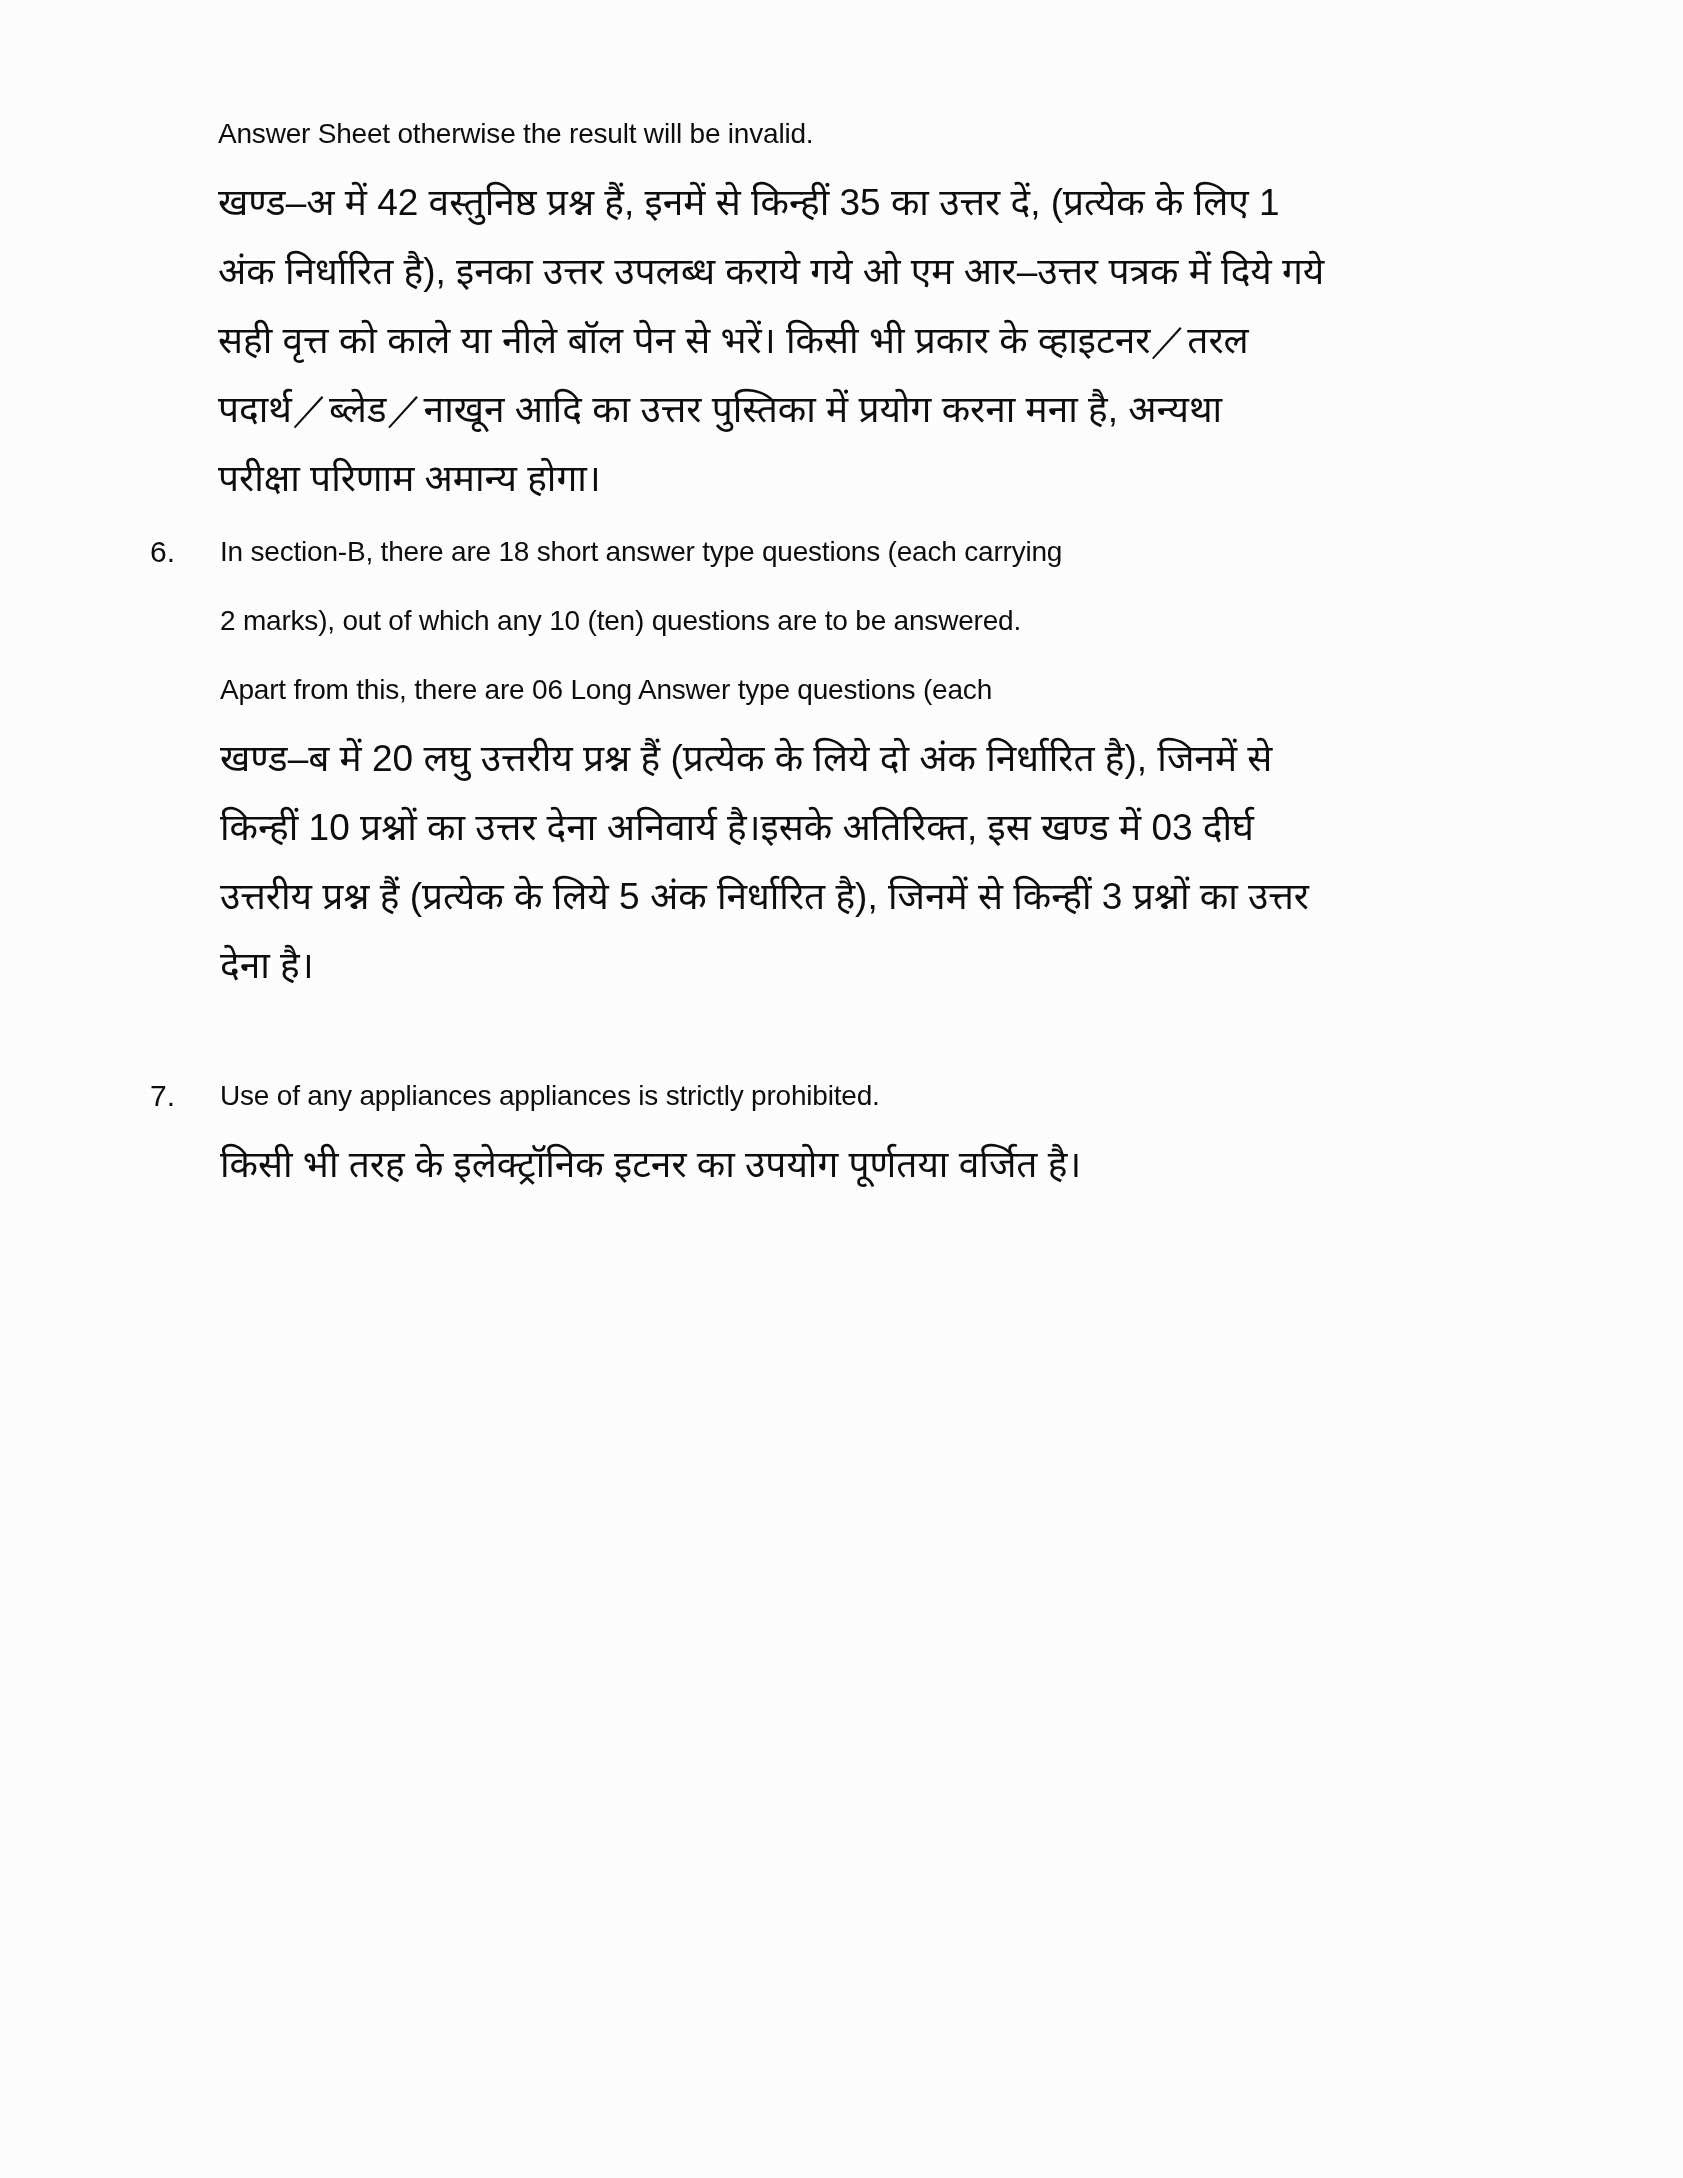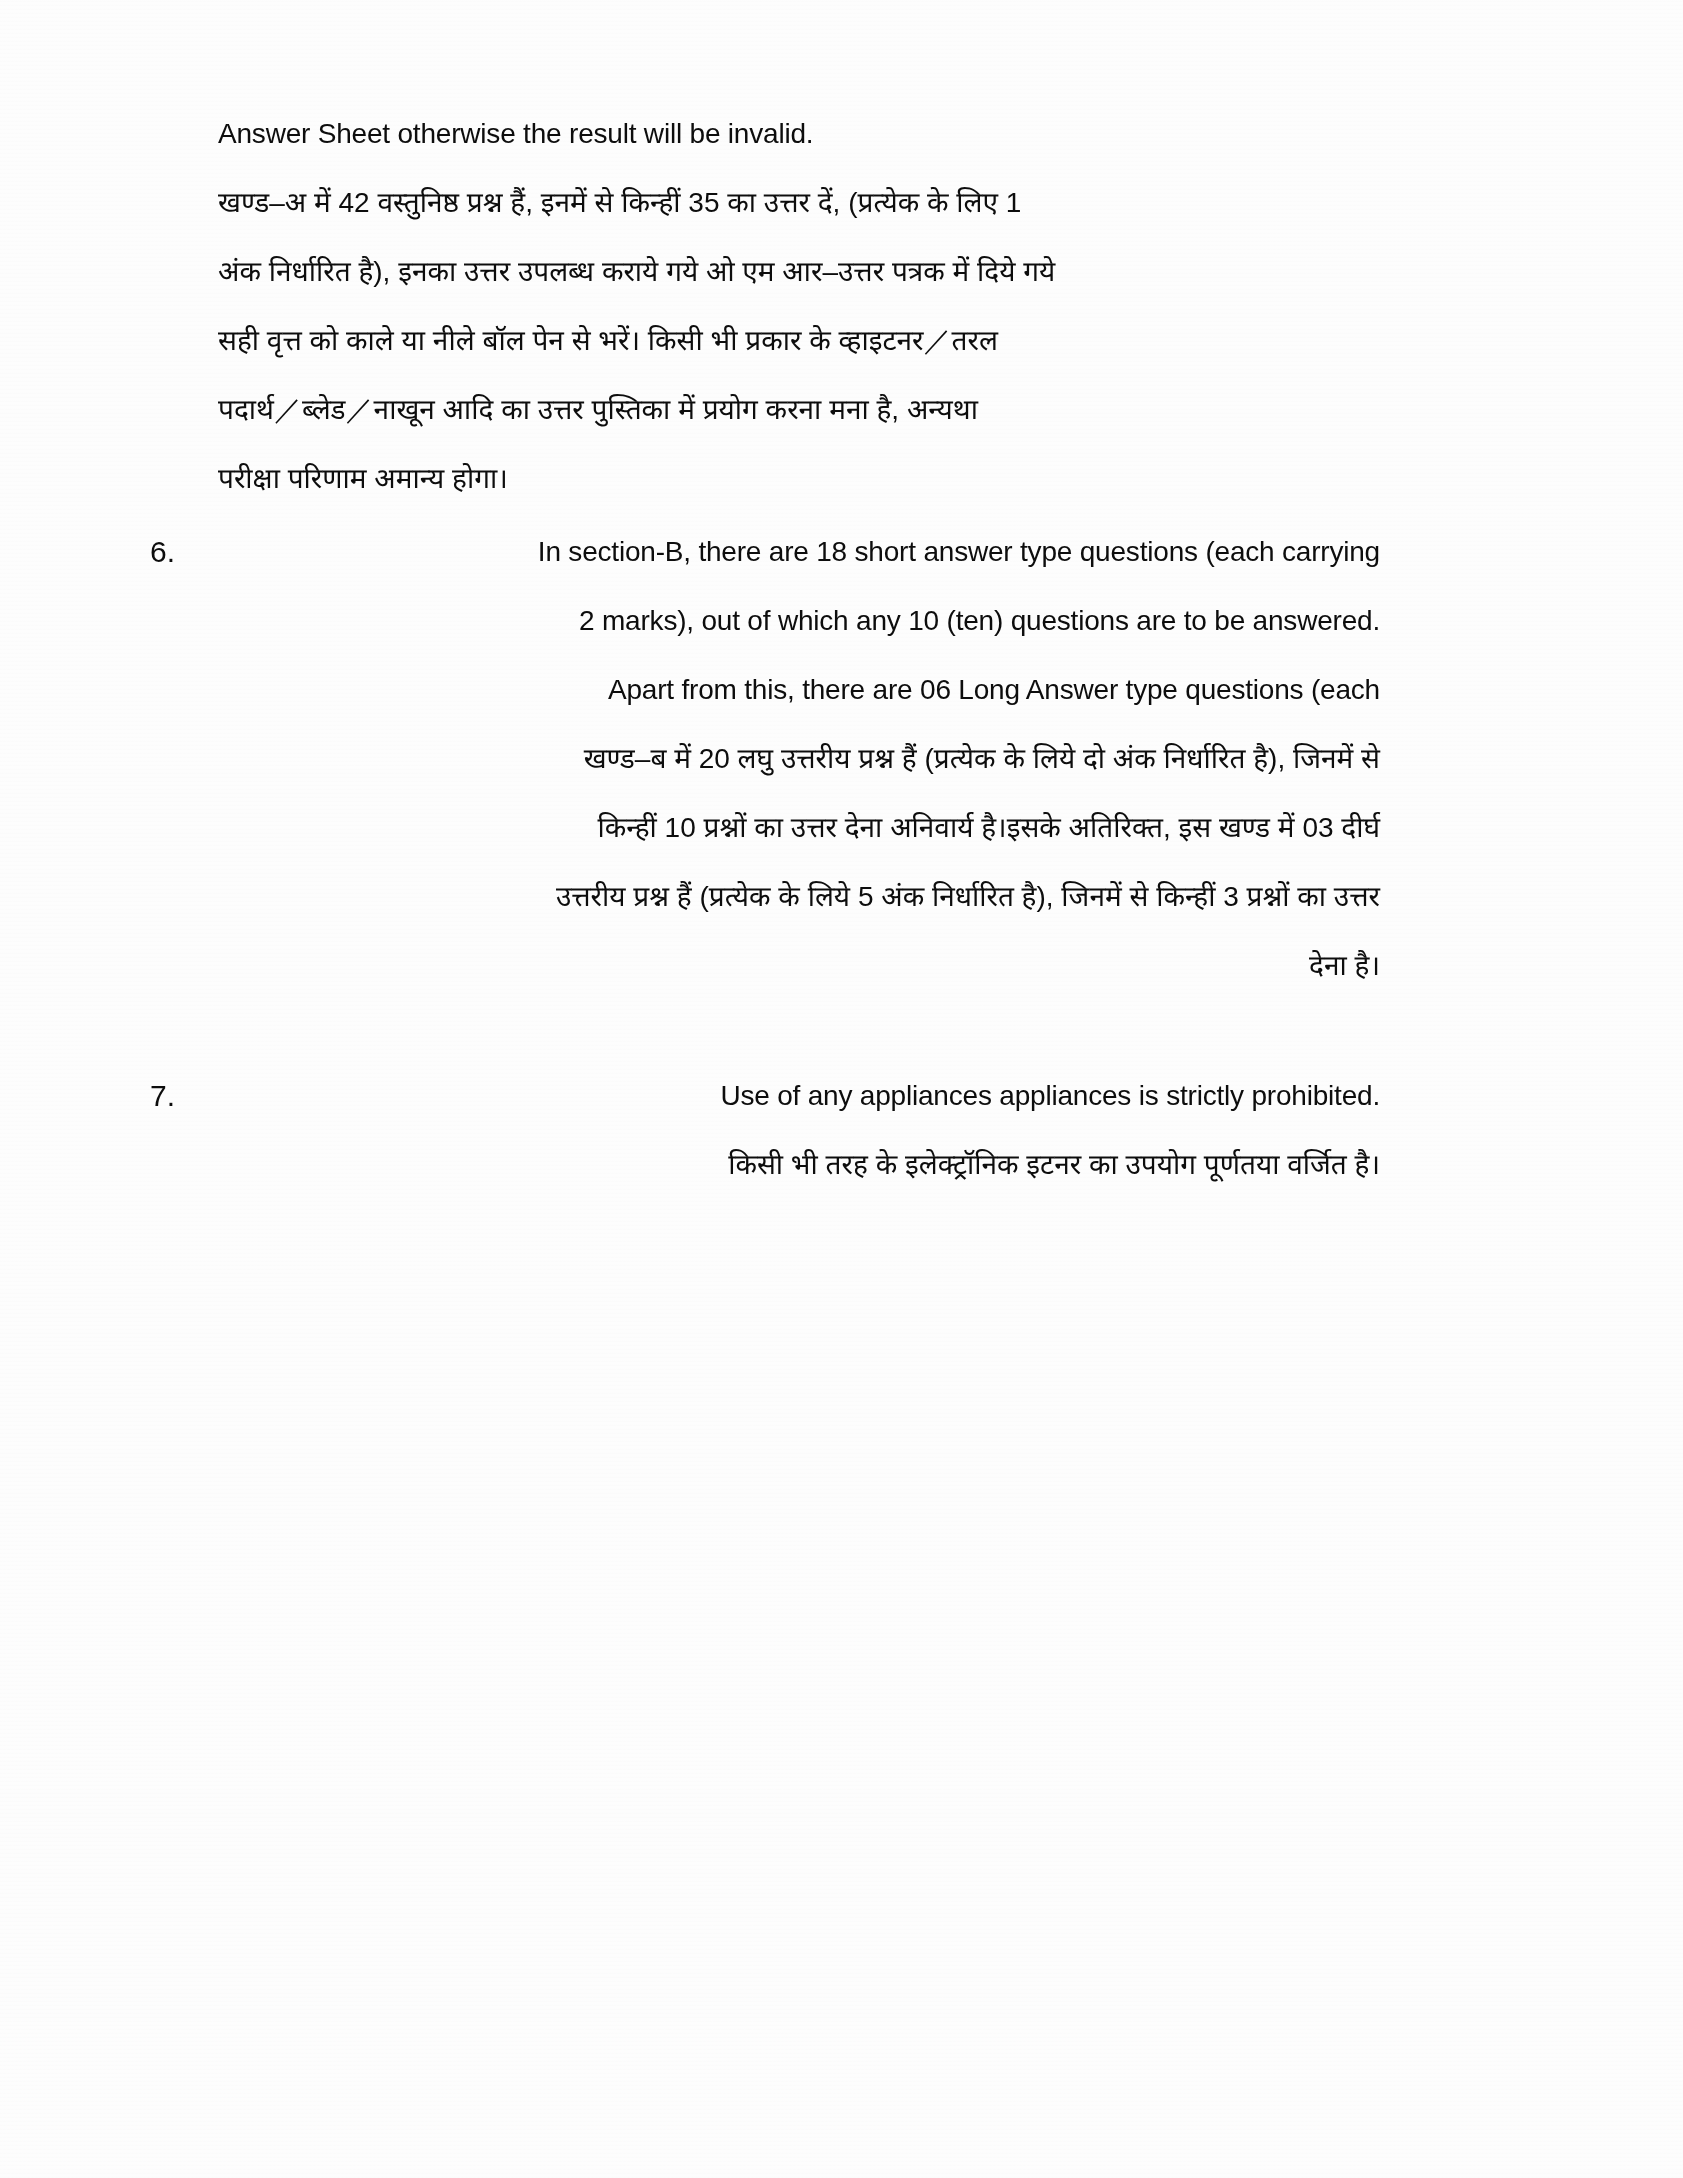--- a/index.html
+++ b/index.html
@@ -44,21 +44,21 @@
     font-family: "Liberation Sans", "DejaVu Sans", sans-serif;
     font-size: 28px;
     line-height: 69px;
     letter-spacing: -0.2px;
     color: #0d0d0d;
     white-space: nowrap;
   }
 
   .hi-line {
     font-family: "Liberation Sans", "DejaVu Sans", sans-serif;
-    font-size: 28px;
+    font-size: 37px;
     line-height: 69px;
     letter-spacing: 0px;
     color: #0d0d0d;
     white-space: nowrap;
   }
 
   .numbered {
     position: absolute;
     left: 0;
     width: 1683px;
@@ -66,23 +66,22 @@
   .num-marker {
     position: absolute;
     left: 150px;
     font-family: "Liberation Sans", "DejaVu Sans", sans-serif;
     font-size: 30px;
     line-height: 69px;
     color: #0d0d0d;
   }
   .num-body {
     position: absolute;
-    left: 202px;
+    left: 220px;
     width: 1178px;
-    text-align: right;
   }
 
   
   .noise {
     position: absolute;
     inset: 0;
     pointer-events: none;
     opacity: 0.035;
     background-image:
       repeating-linear-gradient(0deg, rgba(0,0,0,0.25) 0px, rgba(0,0,0,0) 2px, rgba(0,0,0,0) 4px);

